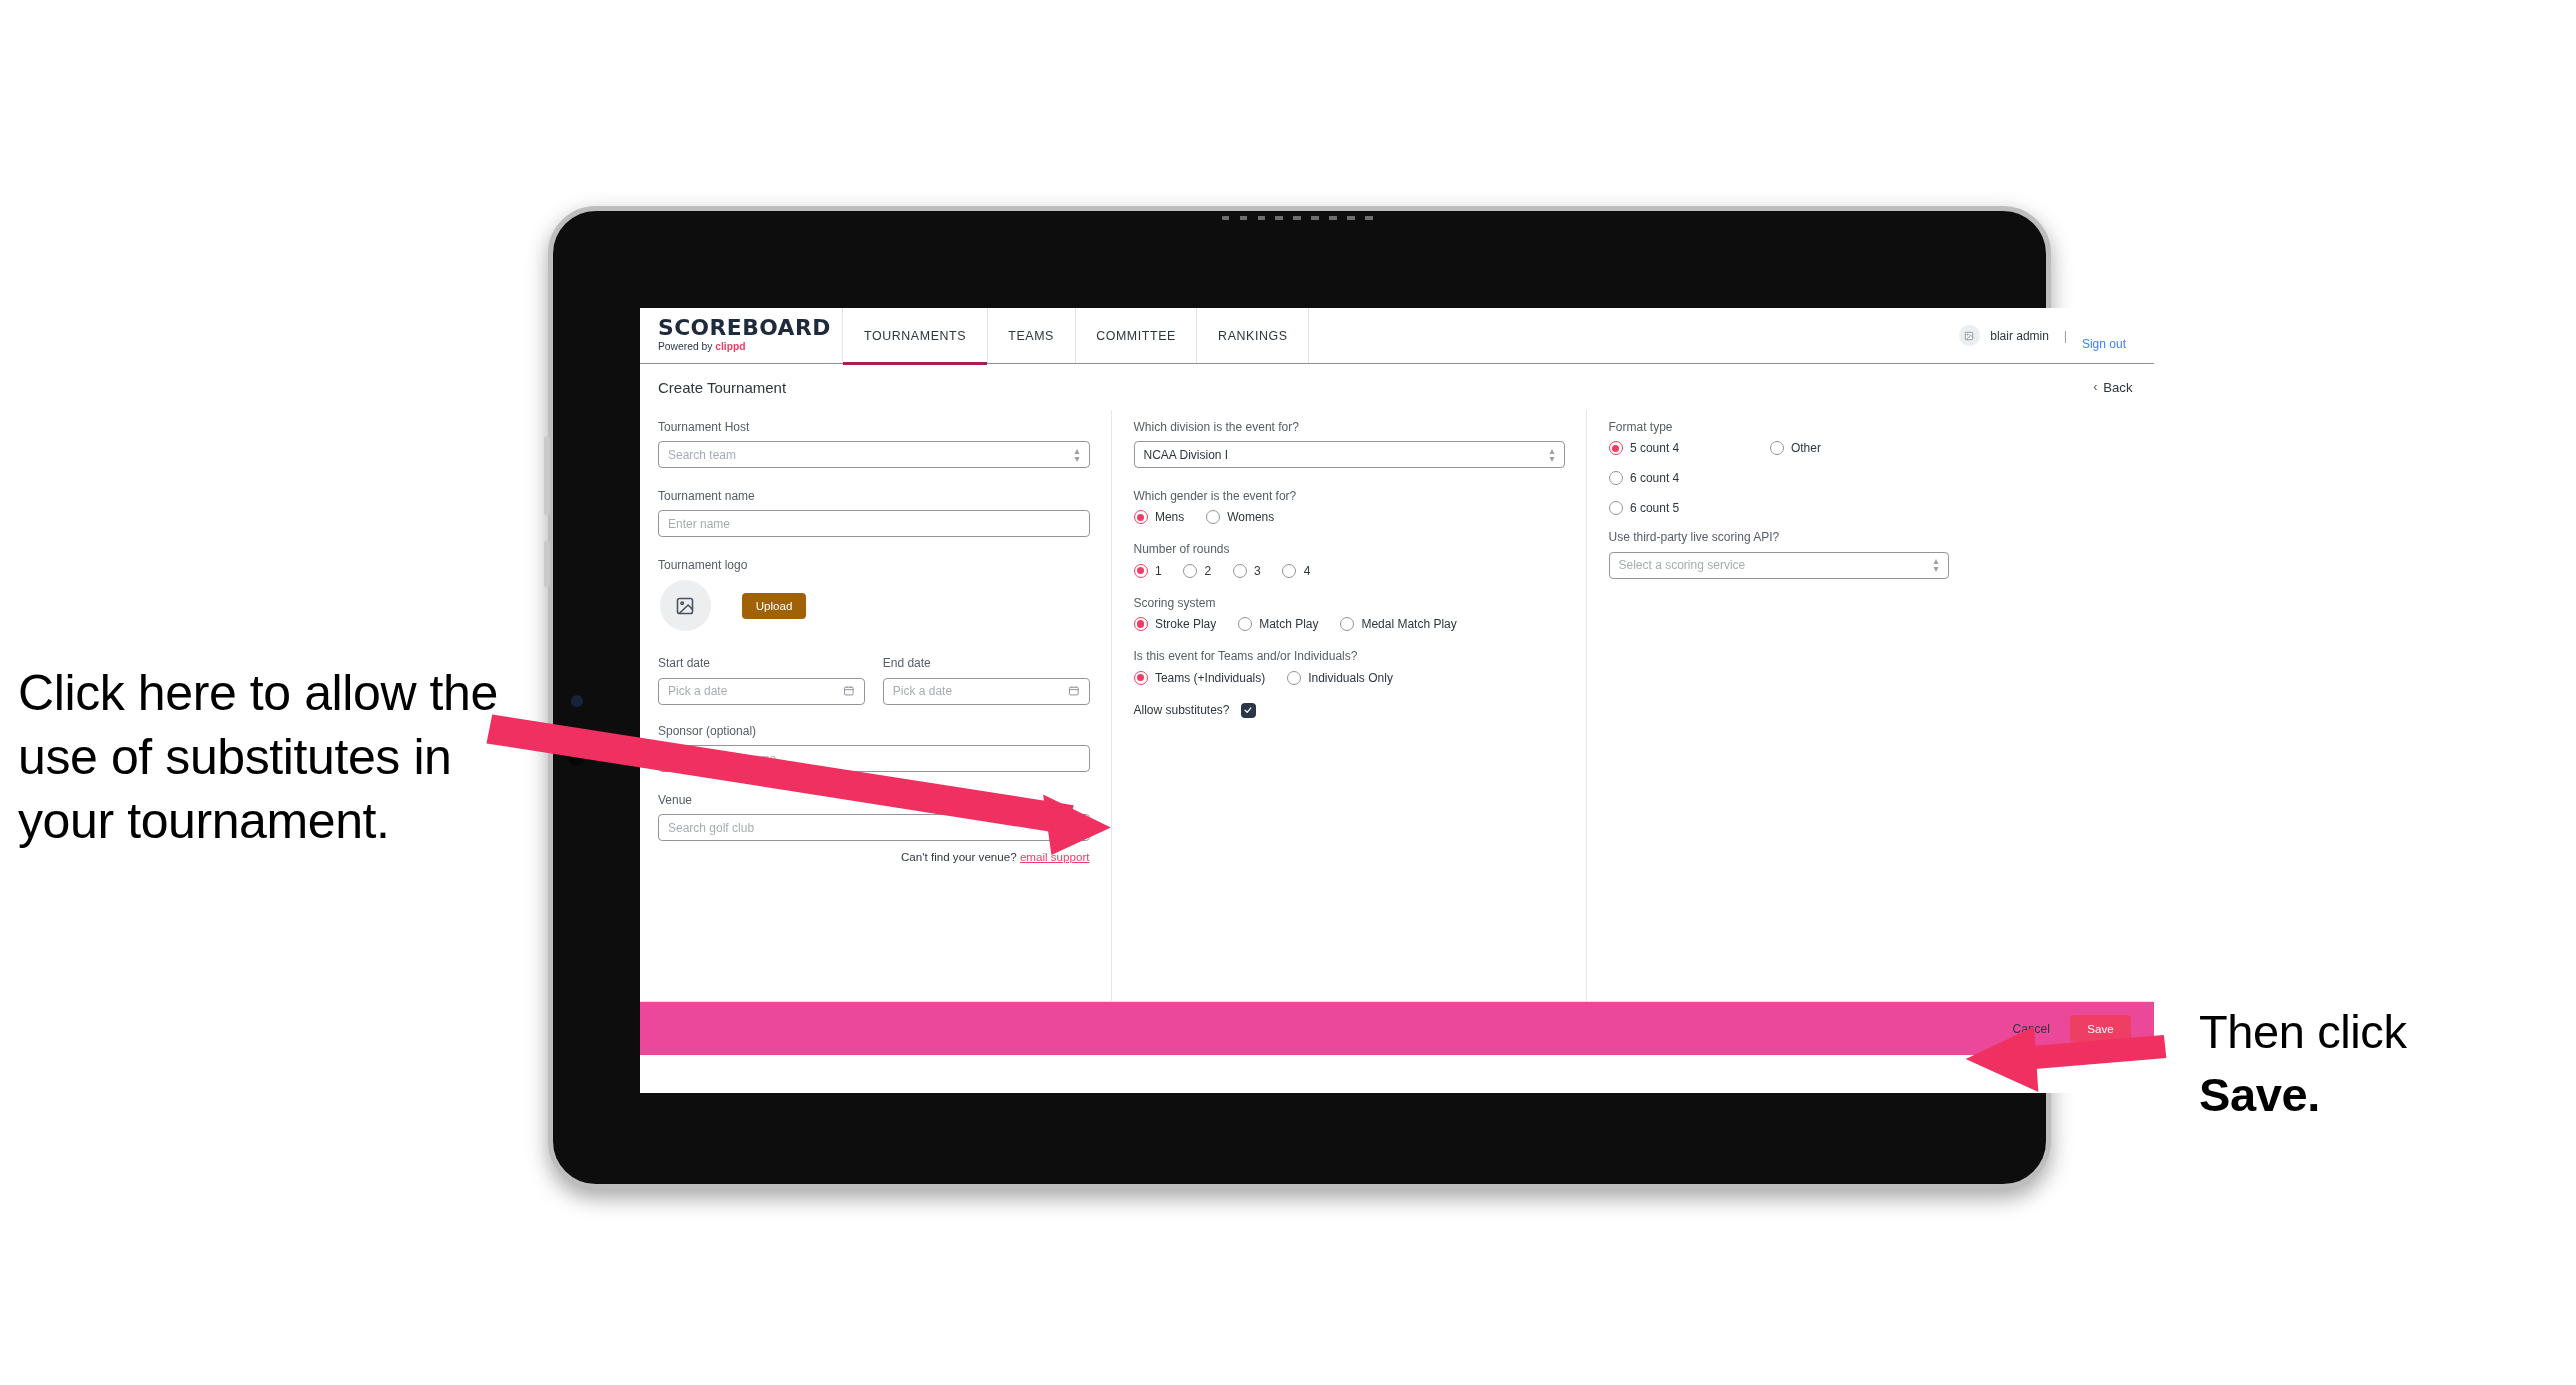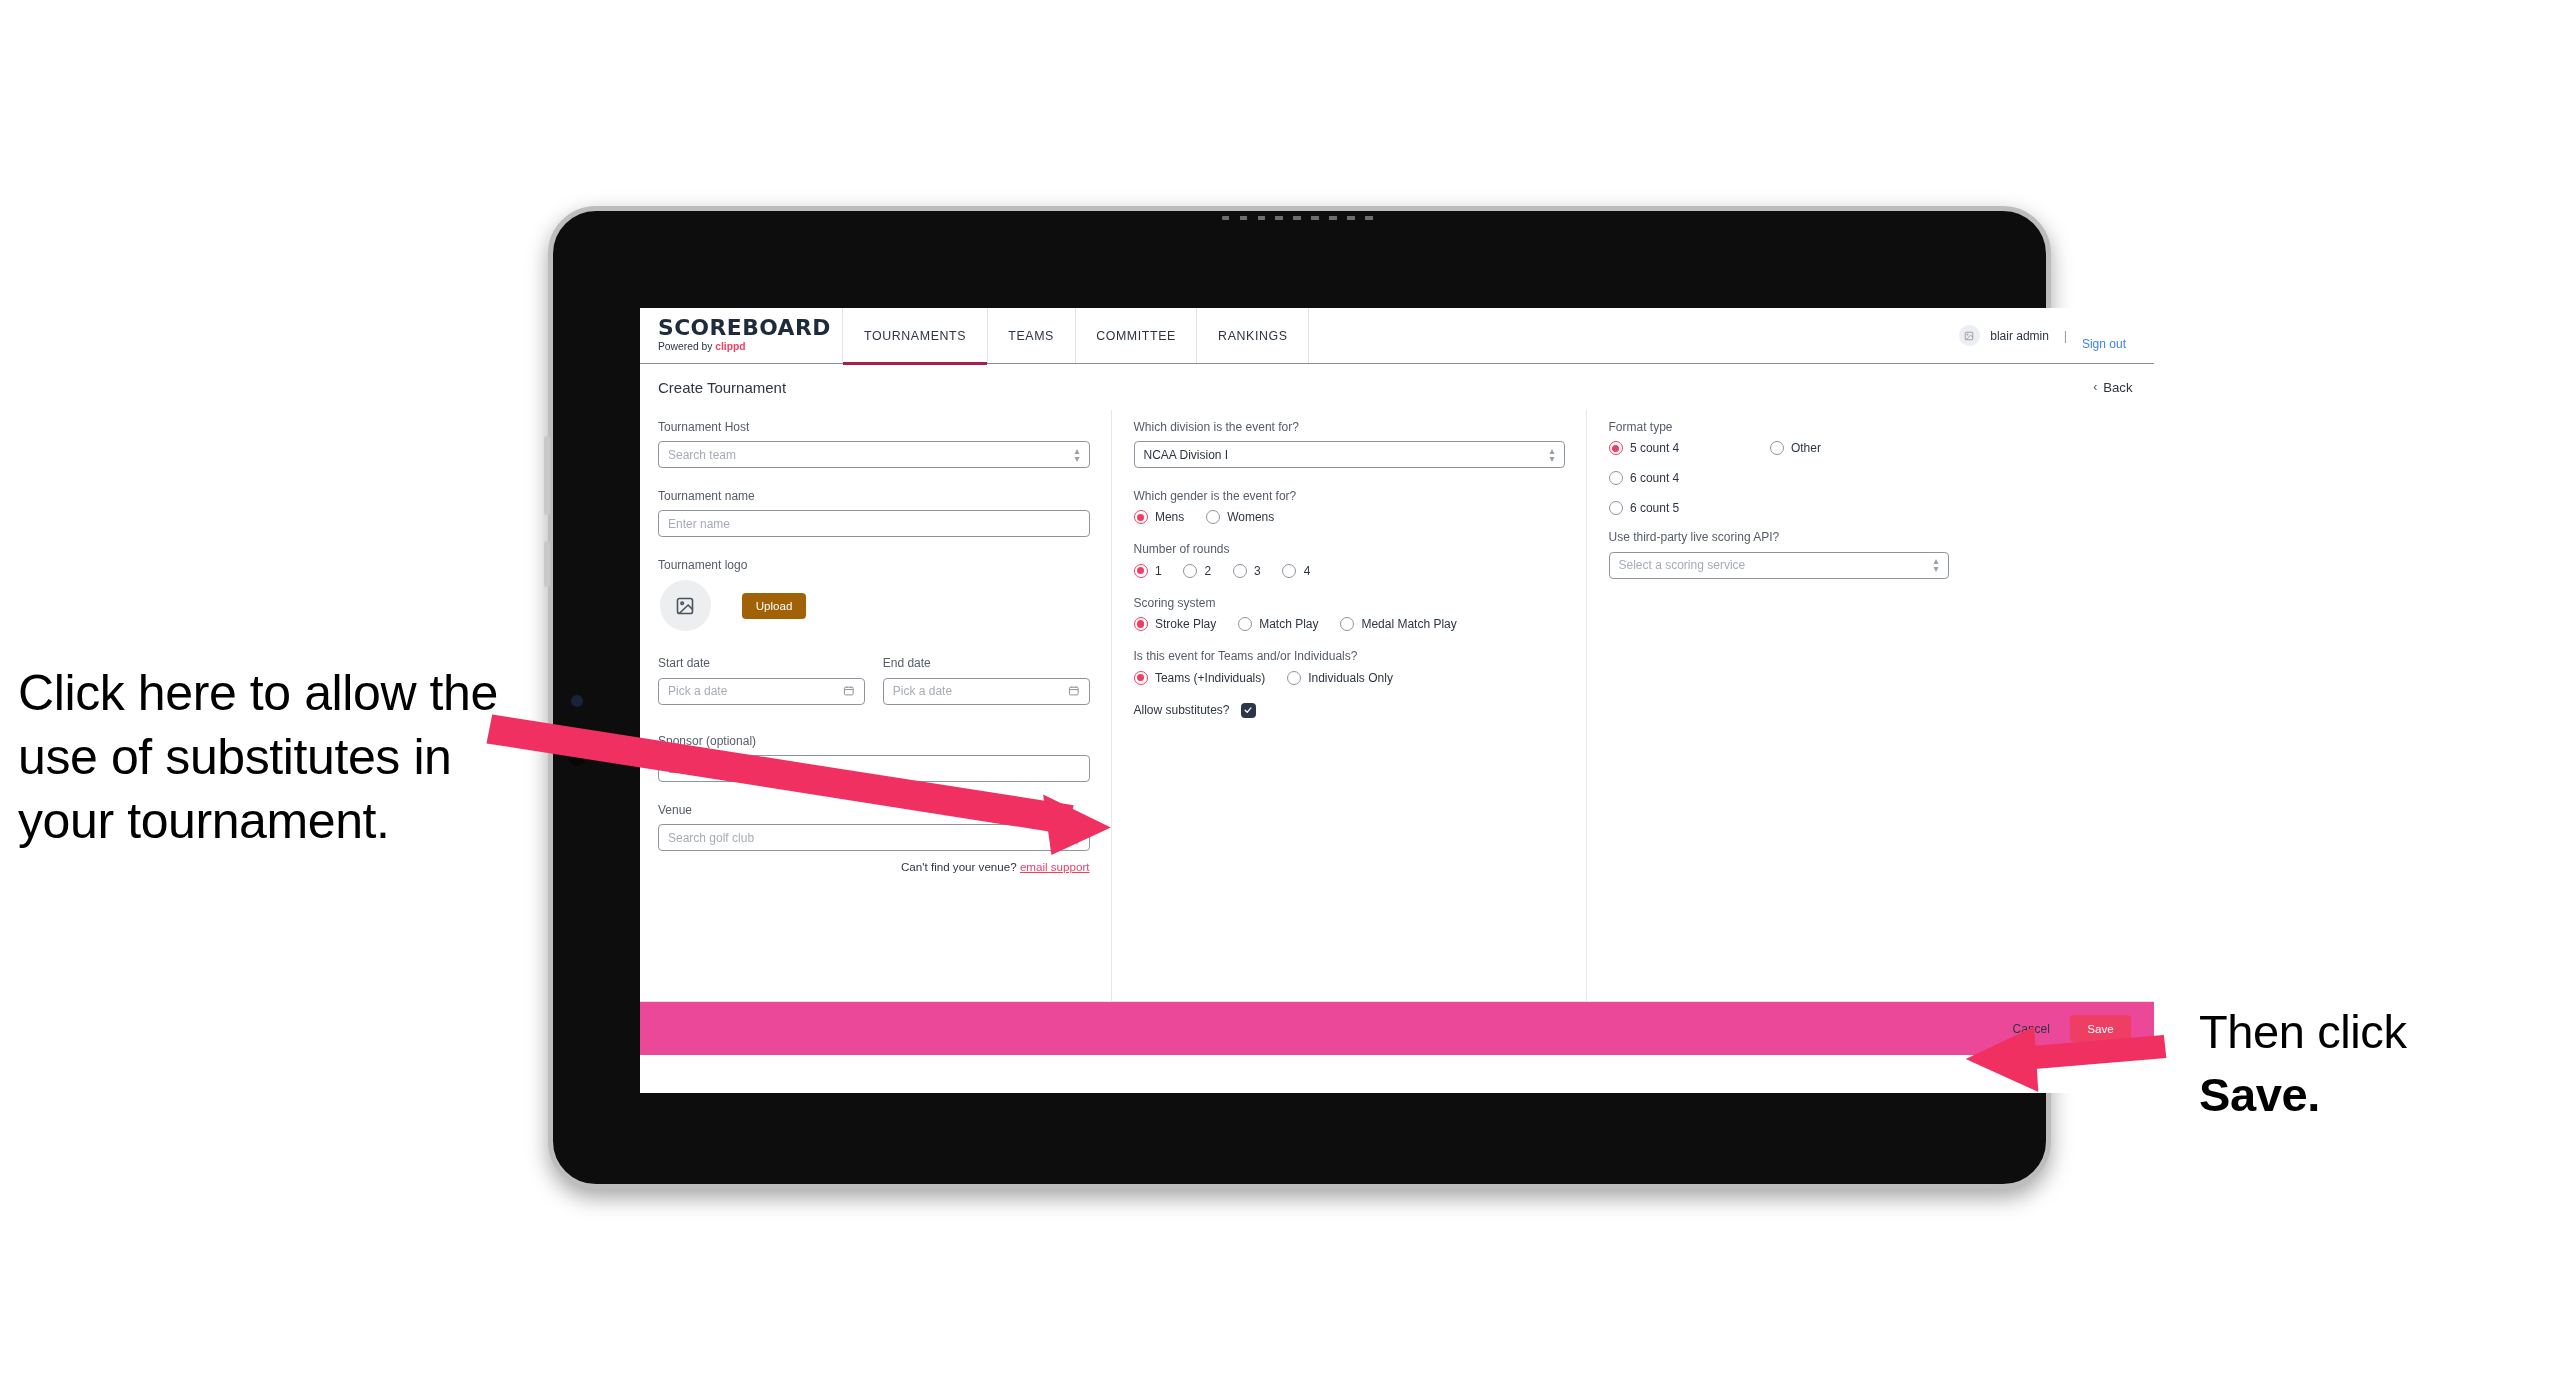--- a/index.html
+++ b/index.html
@@ -85,21 +85,21 @@
 
   
   .logorow{display:flex;align-items:center;gap:31px;margin:8.3px 0 25px 1.7px;}
   .logocircle{width:51px;height:51px;border-radius:50%;background:#eceef0;display:flex;align-items:center;justify-content:center;}
   .logocircle svg{width:20px;height:20px;}
   .uploadbtn{background:#a16207;color:#fff;font-size:11.6px;border-radius:4.1px;padding:6.6px 14px;cursor:pointer;}
 
   
   .daterow{display:flex;gap:18px;}
   .datecol{width:calc(50% - 9px);}
-  .datecol .finput{margin-bottom:29px;justify-content:flex-end;}
+  .datecol .finput{margin-bottom:19px;justify-content:flex-end;}
   .cal svg{width:11.6px;height:11.6px;}
 
   .helprow{text-align:right;font-size:11.6px;color:#2e3640;margin-top:-11.6px;}
   .helprow a{color:#ef3e63;text-decoration:underline;cursor:pointer;}
 
   
   .radiorow{display:flex;align-items:center;gap:0;margin:0 0 18px 0;flex-wrap:wrap;}
   .radioitem{display:flex;align-items:center;gap:7.4px;margin-right:21.5px;cursor:pointer;}
   .rad{width:14px;height:14px;border-radius:50%;border:1.3px solid #8f949c;box-sizing:border-box;
        display:flex;align-items:center;justify-content:center;flex:0 0 auto;background:#fff;}

